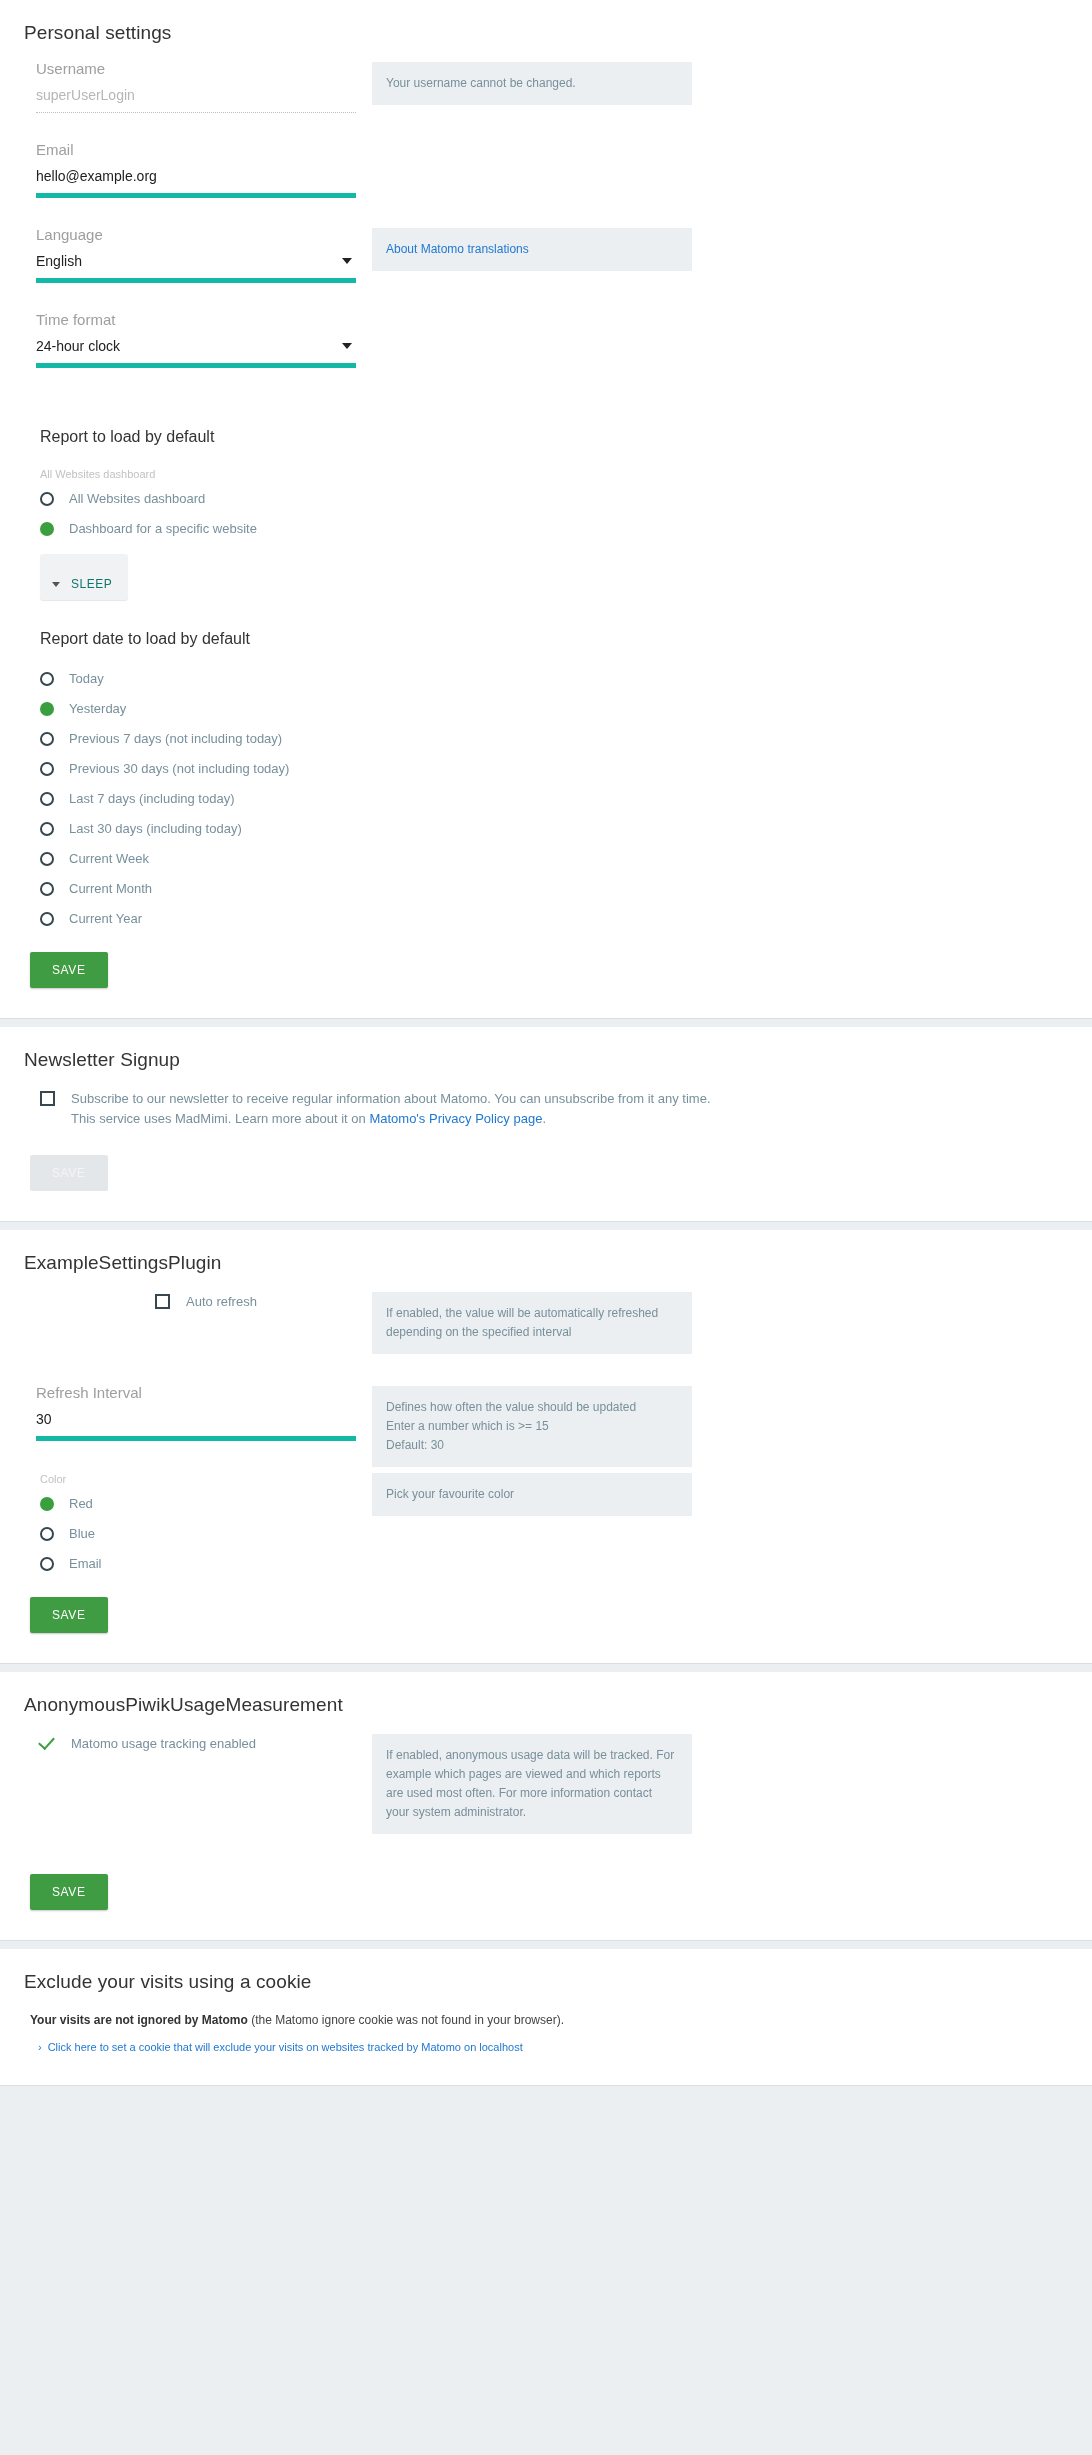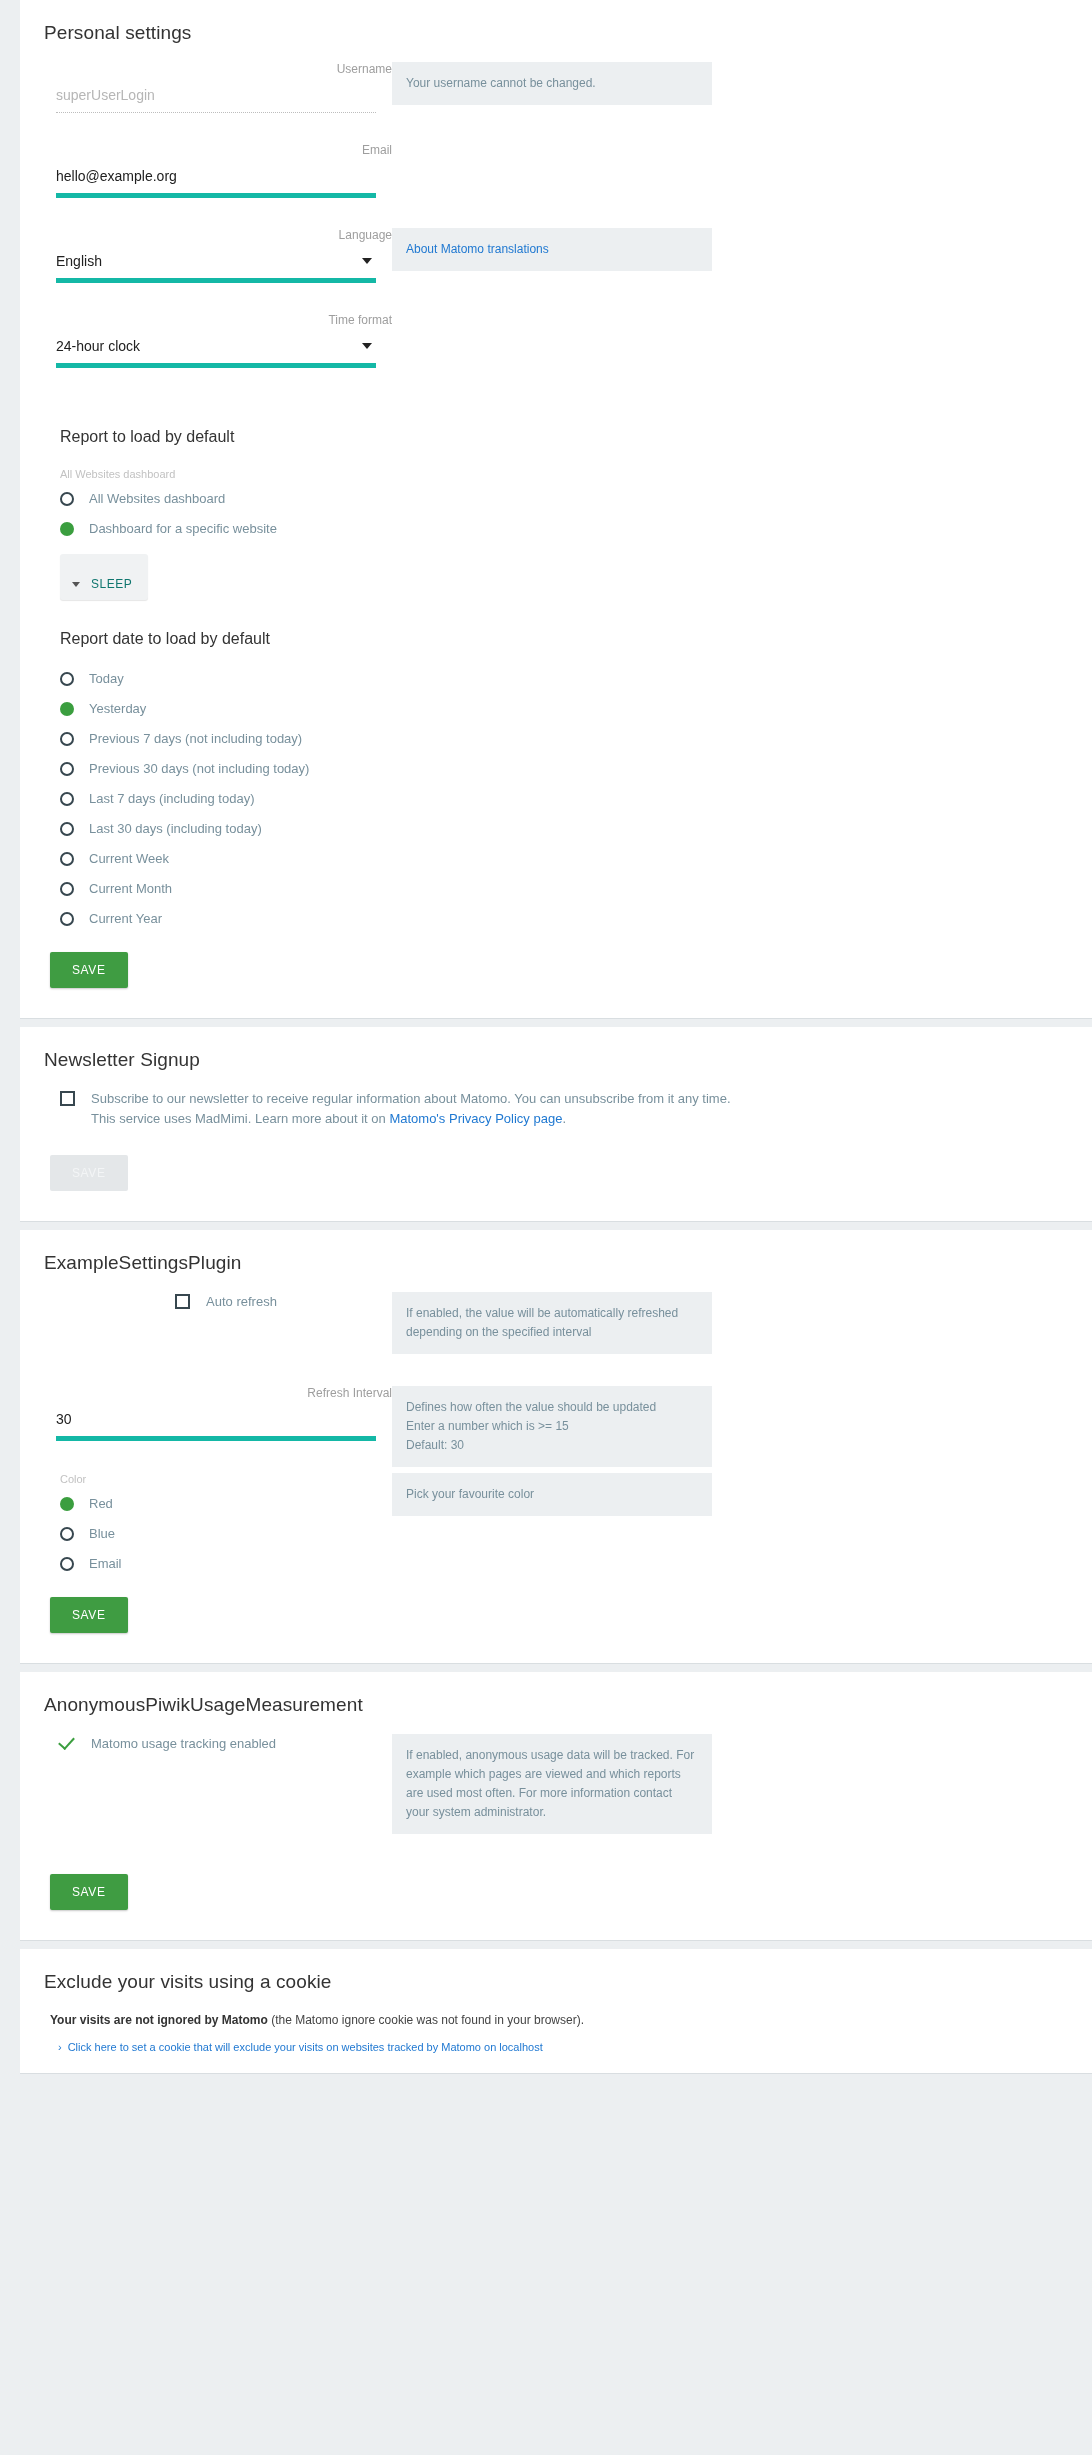--- a/index.html
+++ b/index.html
@@ -12,21 +12,20 @@
   .page {
     width: 1092px;
     min-height: 2455px;
     background: #eceff1;
     position: relative;
   }
   .card {
     background: #ffffff;
     border-bottom: 1px solid #d9dee1;
     padding: 0;
-    margin-left: 20px;
   }
   .card + .card { margin-top: 8px; }
   .card-inner { padding: 14px 16px 24px 16px; }
 
   h2.section-title {
     font-size: 19px;
     font-weight: 400;
     color: #333333;
     margin: 8px 0 18px 8px;
     letter-spacing: 0.1px;
@@ -51,25 +50,24 @@
   .col-right {
     flex: 1 1 auto;
     padding-left: 0px;
     padding-right: 16px;
   }
 
   
   .field { margin-bottom: 30px; position: relative; }
   .field-label {
     display: block;
-    font-size: 12px;
+    font-size: 15px;
     color: #9e9e9e;
     line-height: 14px;
     margin-bottom: 6px;
-    text-align: right;
   }
   .field-value {
     display: block;
     font-size: 14px;
     color: #212121;
     line-height: 22px;
     padding: 2px 0 6px 0;
     border-bottom: 5px solid #14b8a6;
     width: 320px;
     background: transparent;
@@ -456,21 +454,21 @@
         </div>
         <div class="col-right">
           <div class="help">If enabled, anonymous usage data will be tracked. For example which pages are viewed and which reports are used most often. For more information contact your system administrator.</div>
         </div>
       </div>
       <button class="btn-save" style="margin-top:34px;">SAVE</button>
     </div>
   </section>
 
   <section class="card">
-    <div class="card-inner" style="padding-bottom:6px;">
+    <div class="card-inner" style="padding-bottom:18px;">
       <h2 class="section-title">Exclude your visits using a cookie</h2>
       <div class="cookie-line"><b>Your visits are not ignored by Matomo</b><span class="cookie-note"> (the Matomo ignore cookie was not found in your browser).</span></div>
       <div class="cookie-link-row">
         <span class="chev">›</span>
         <a href="#">Click here to set a cookie that will exclude your visits on websites tracked by Matomo on localhost</a>
       </div>
     </div>
   </section>
 
 </div>

